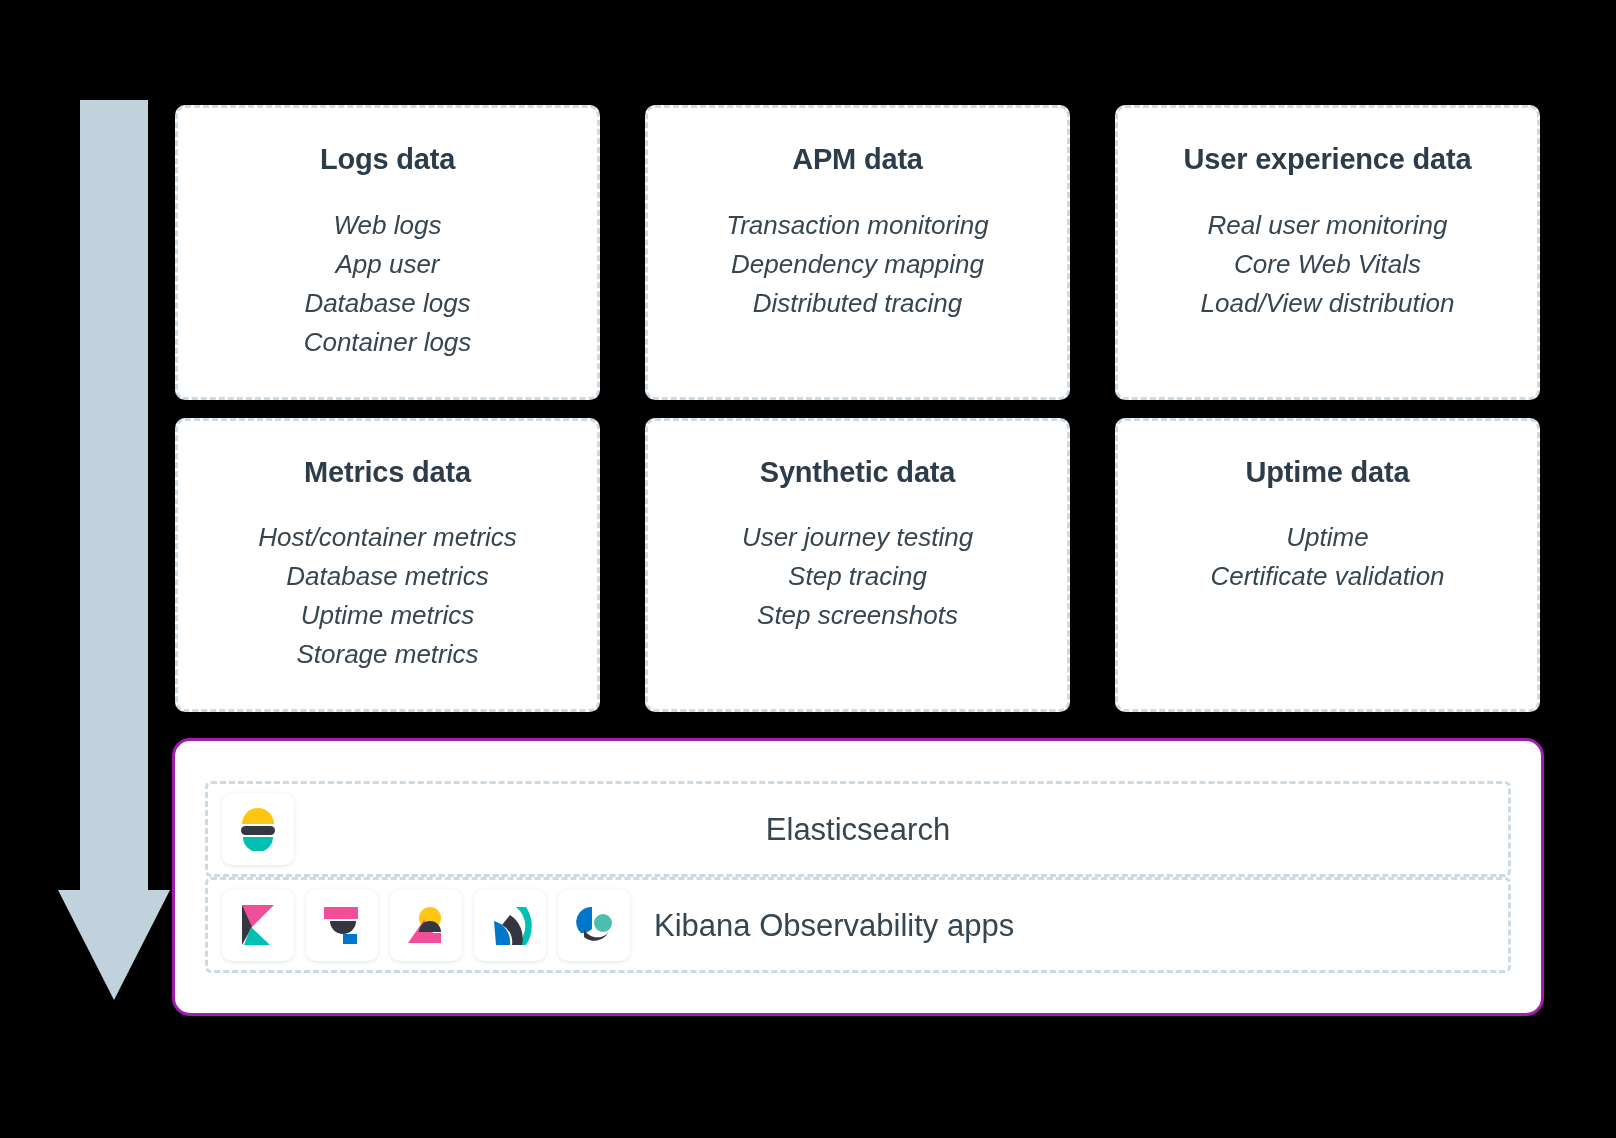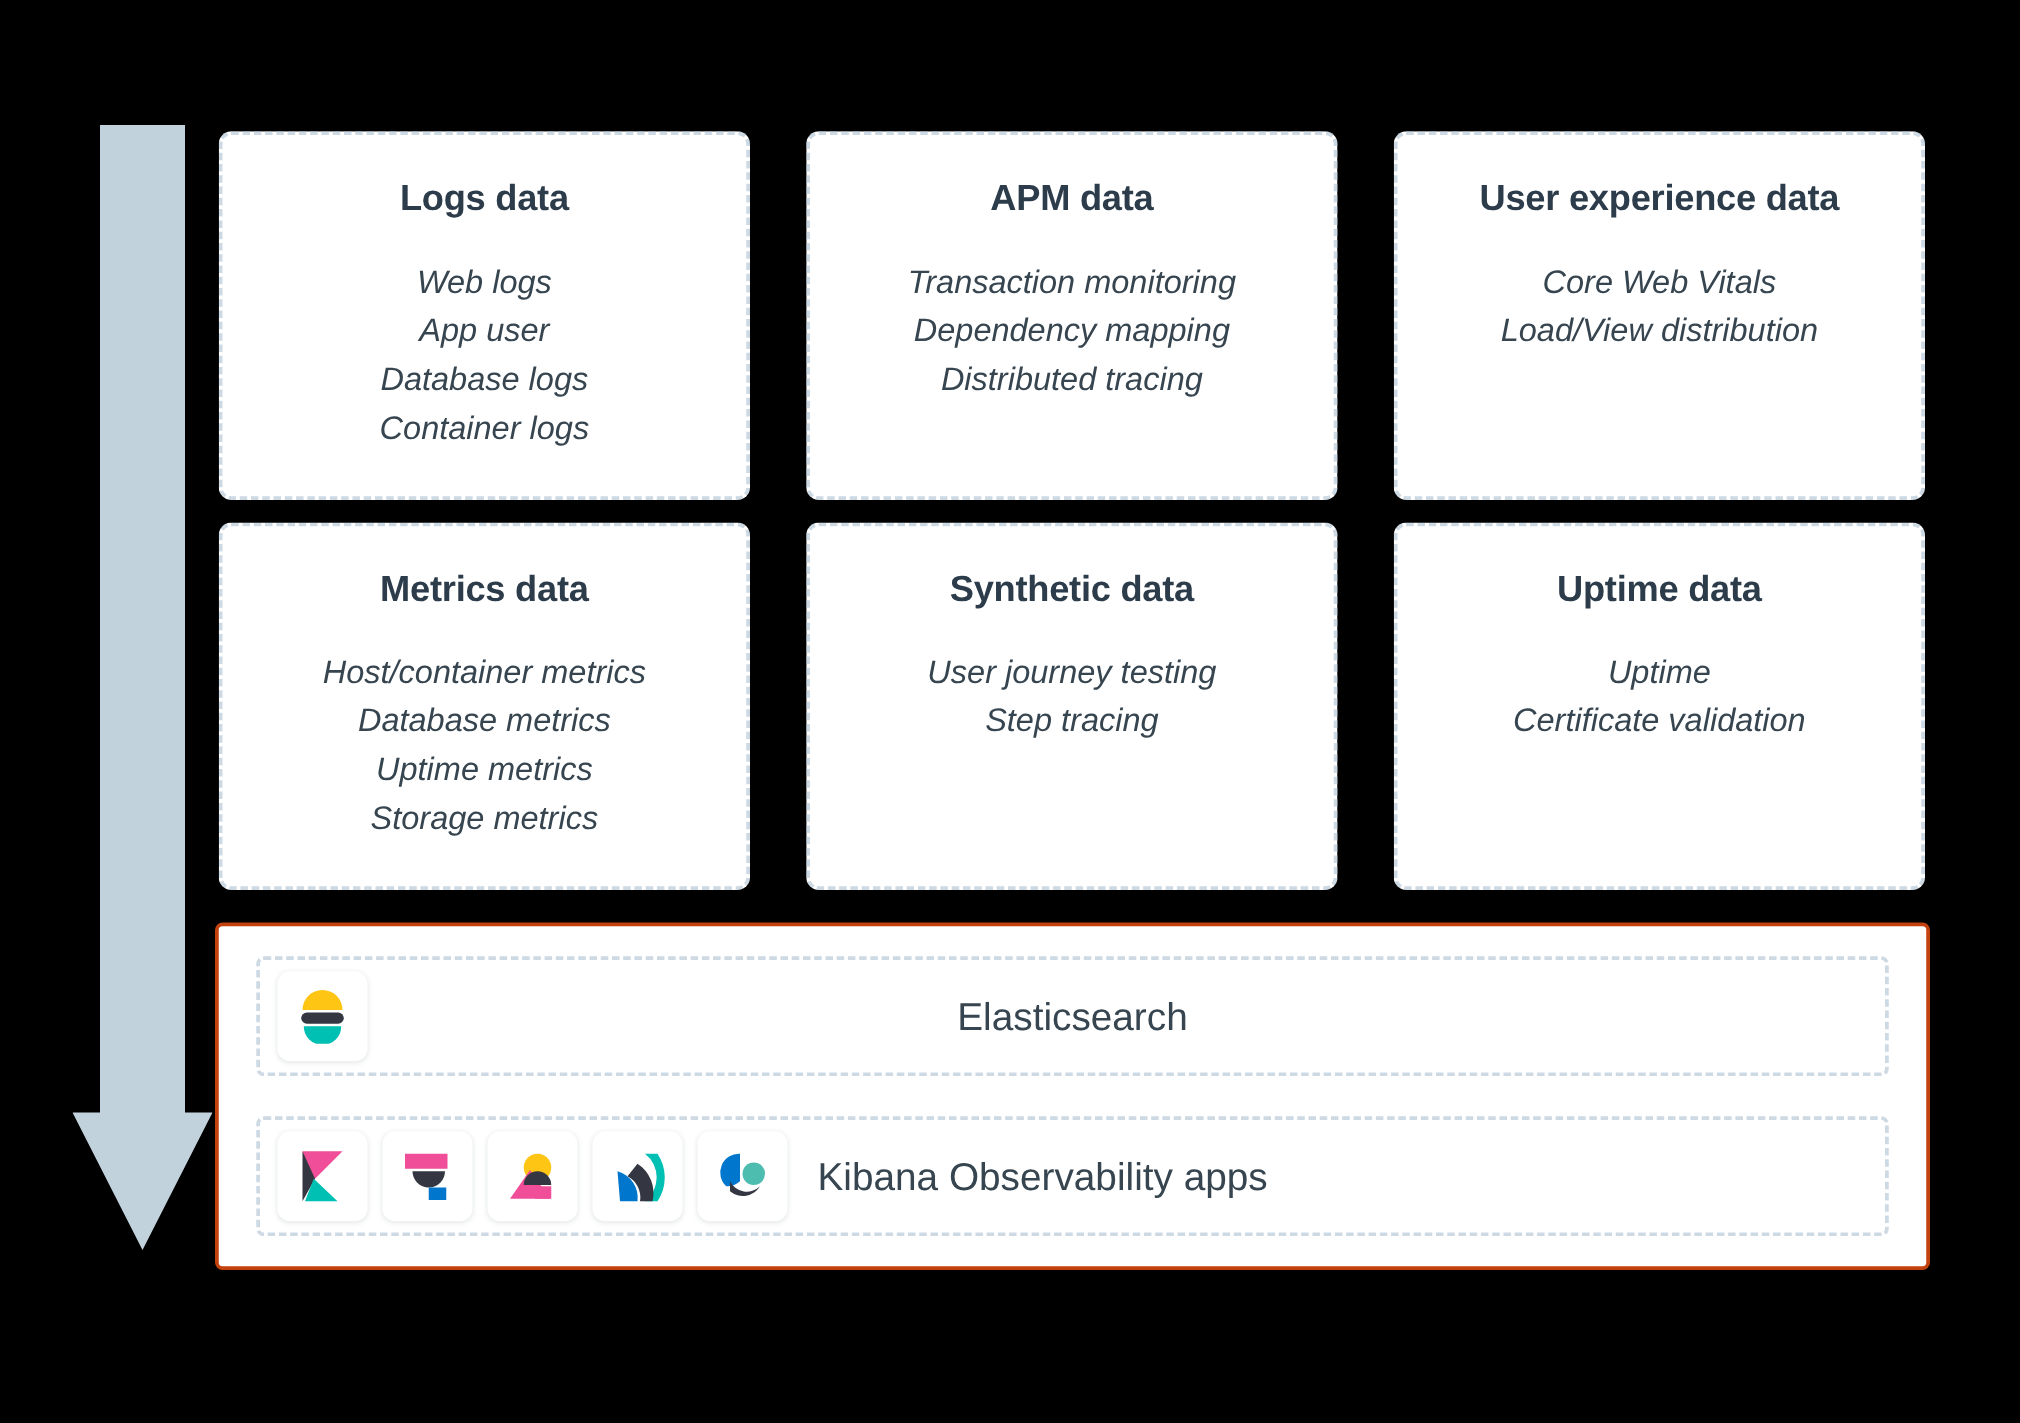--- a/index.html
+++ b/index.html
@@ -81,26 +81,26 @@
   }
 
   
   .platform-panel {
     position: absolute;
     left: 172px;
     top: 738px;
     width: 1372px;
     height: 278px;
     background: #ffffff;
-    border: 3px solid #c2410c;
-    border-radius: 6px;
+    border: 3px solid #a21caf;
+    border-radius: 18px;
     padding: 24px 30px;
     display: flex;
     flex-direction: column;
-    justify-content: space-between;
+    justify-content: center;
   }
 
   .platform-row {
     position: relative;
     border: 3px dashed #cdd9e3;
     border-radius: 6px;
     height: 96px;
     display: flex;
     align-items: center;
     padding: 0 14px;
@@ -171,40 +171,42 @@
       <ul class="card-items">
         <li>Transaction monitoring</li>
         <li>Dependency mapping</li>
         <li>Distributed tracing</li>
       </ul>
     </div>
 
     <div class="data-card">
       <h2 class="card-title">User experience data</h2>
       <ul class="card-items">
+        <li>Real user monitoring</li>
         <li>Core Web Vitals</li>
         <li>Load/View distribution</li>
       </ul>
     </div>
 
     <div class="data-card">
       <h2 class="card-title">Metrics data</h2>
       <ul class="card-items">
         <li>Host/container metrics</li>
         <li>Database metrics</li>
         <li>Uptime metrics</li>
         <li>Storage metrics</li>
       </ul>
     </div>
 
     <div class="data-card">
       <h2 class="card-title">Synthetic data</h2>
       <ul class="card-items">
         <li>User journey testing</li>
         <li>Step tracing</li>
+        <li>Step screenshots</li>
       </ul>
     </div>
 
     <div class="data-card">
       <h2 class="card-title">Uptime data</h2>
       <ul class="card-items">
         <li>Uptime</li>
         <li>Certificate validation</li>
       </ul>
     </div>

